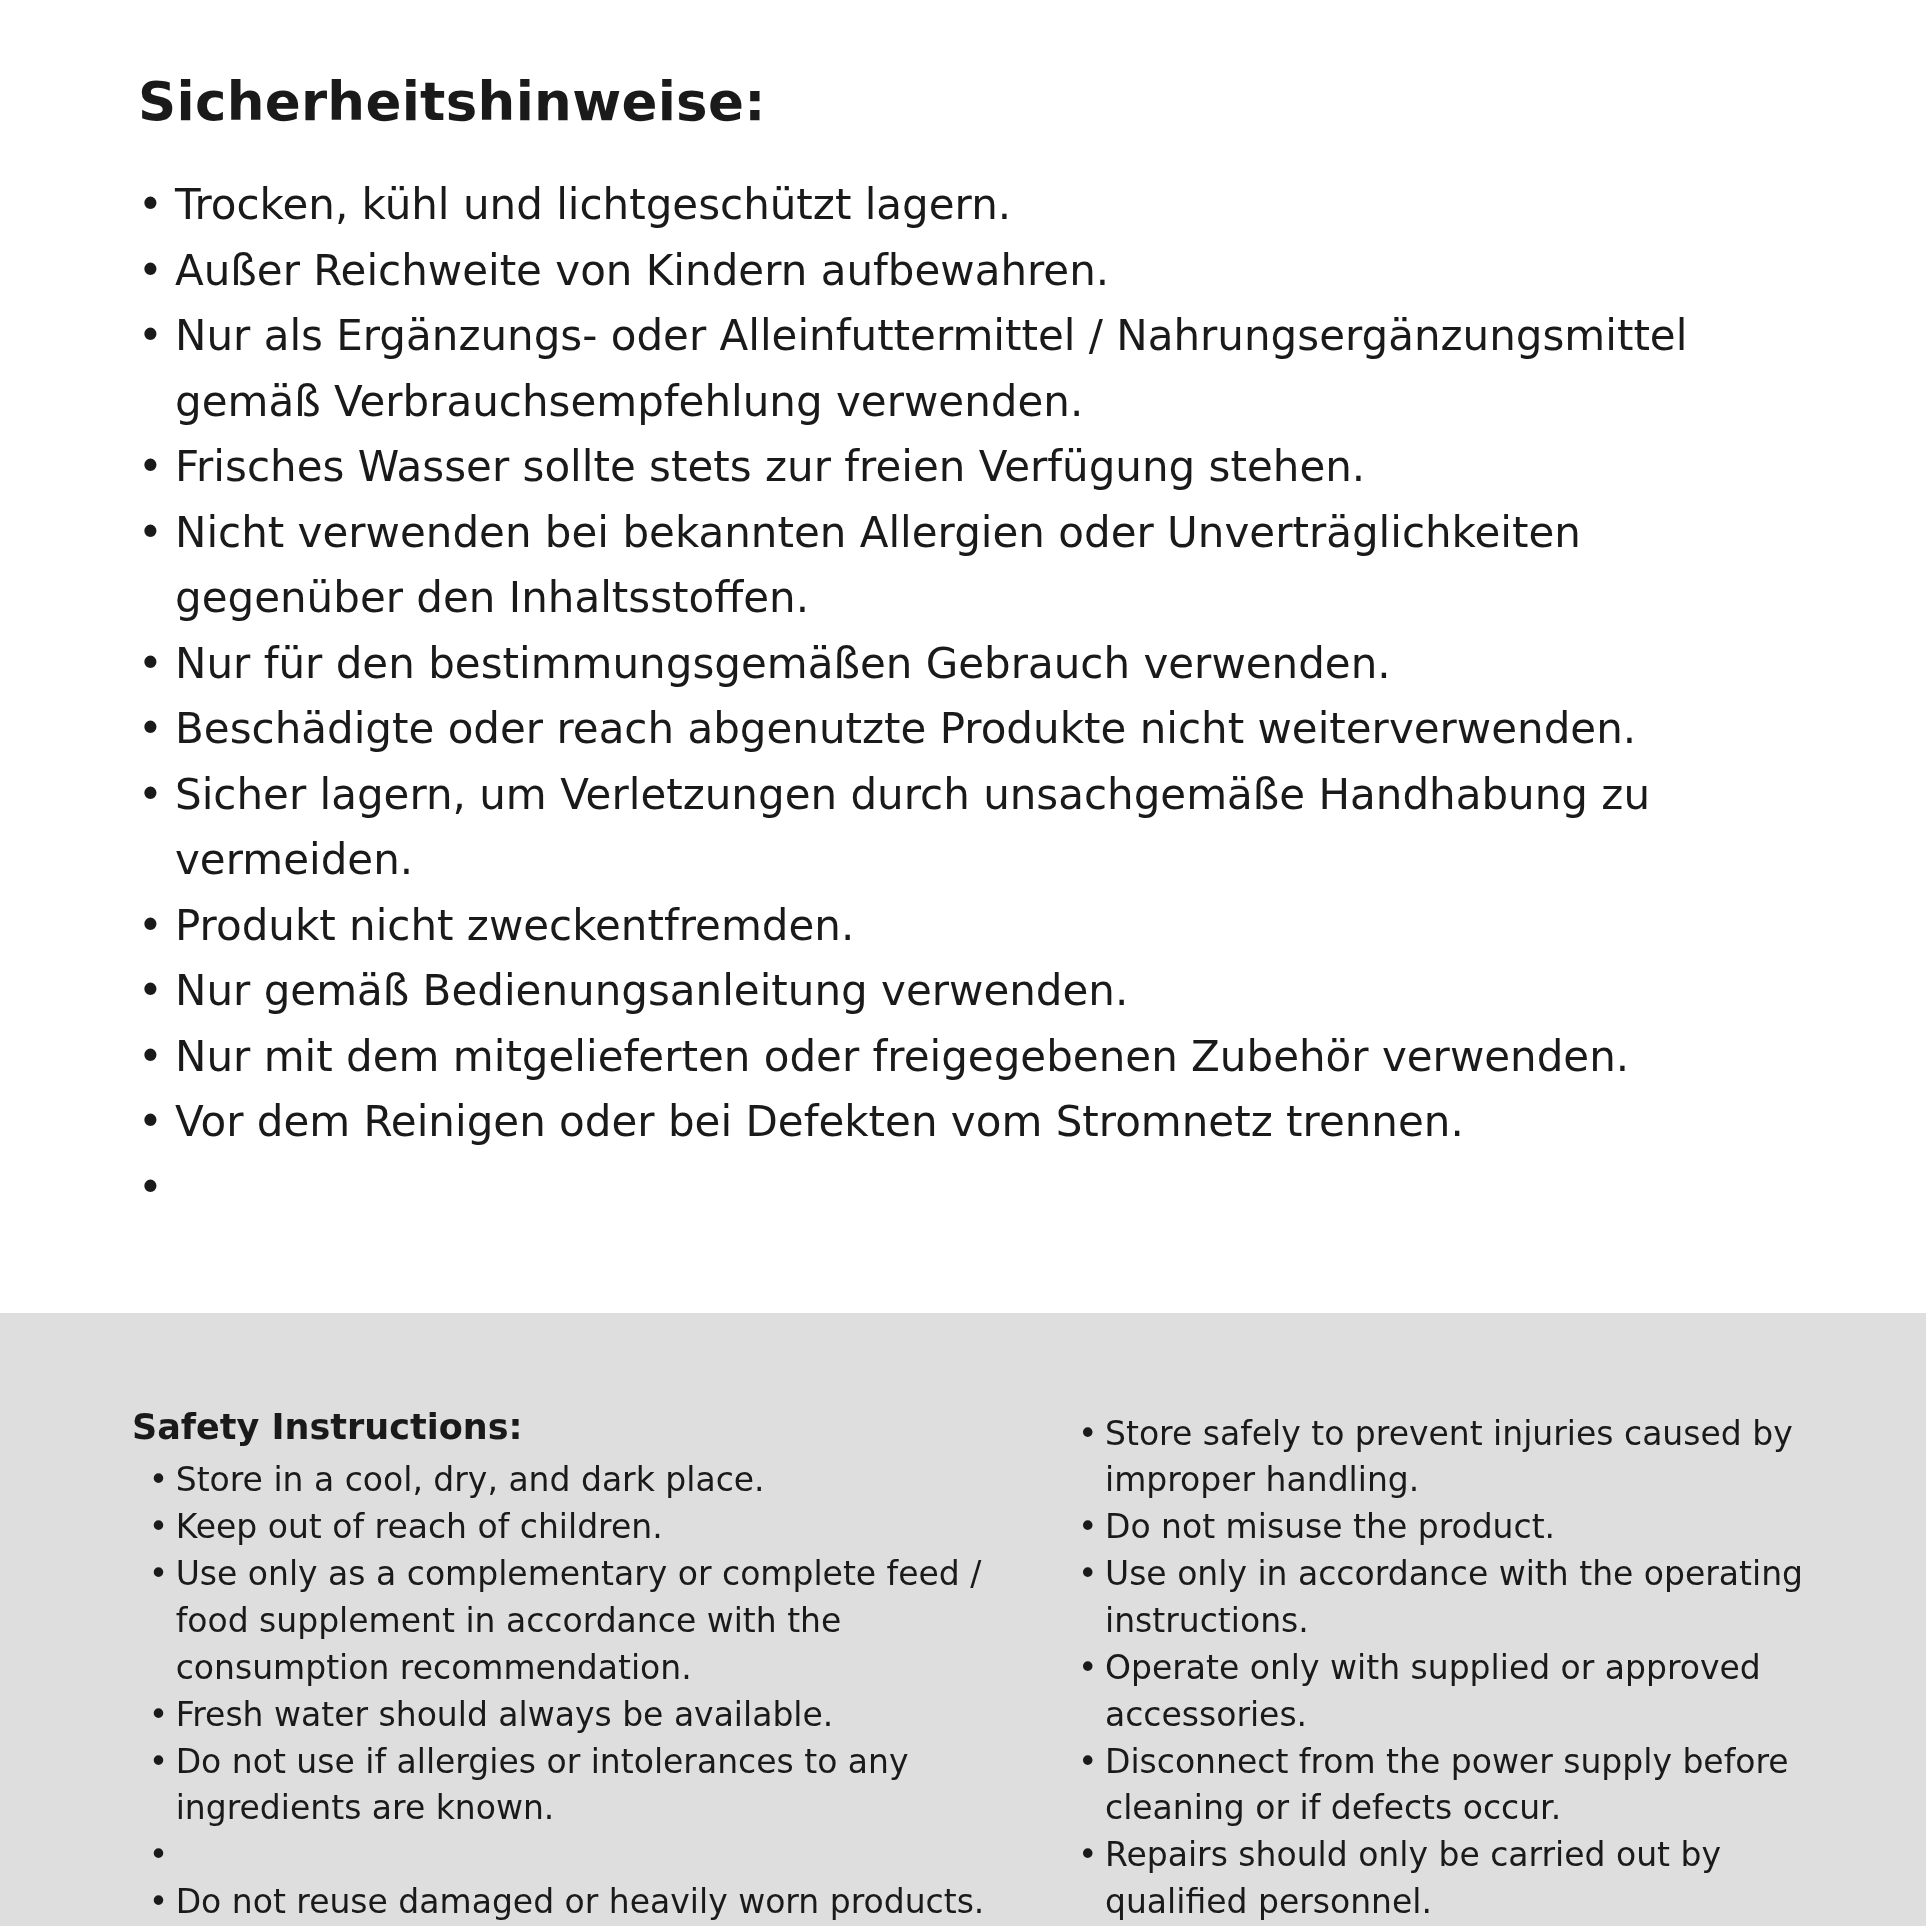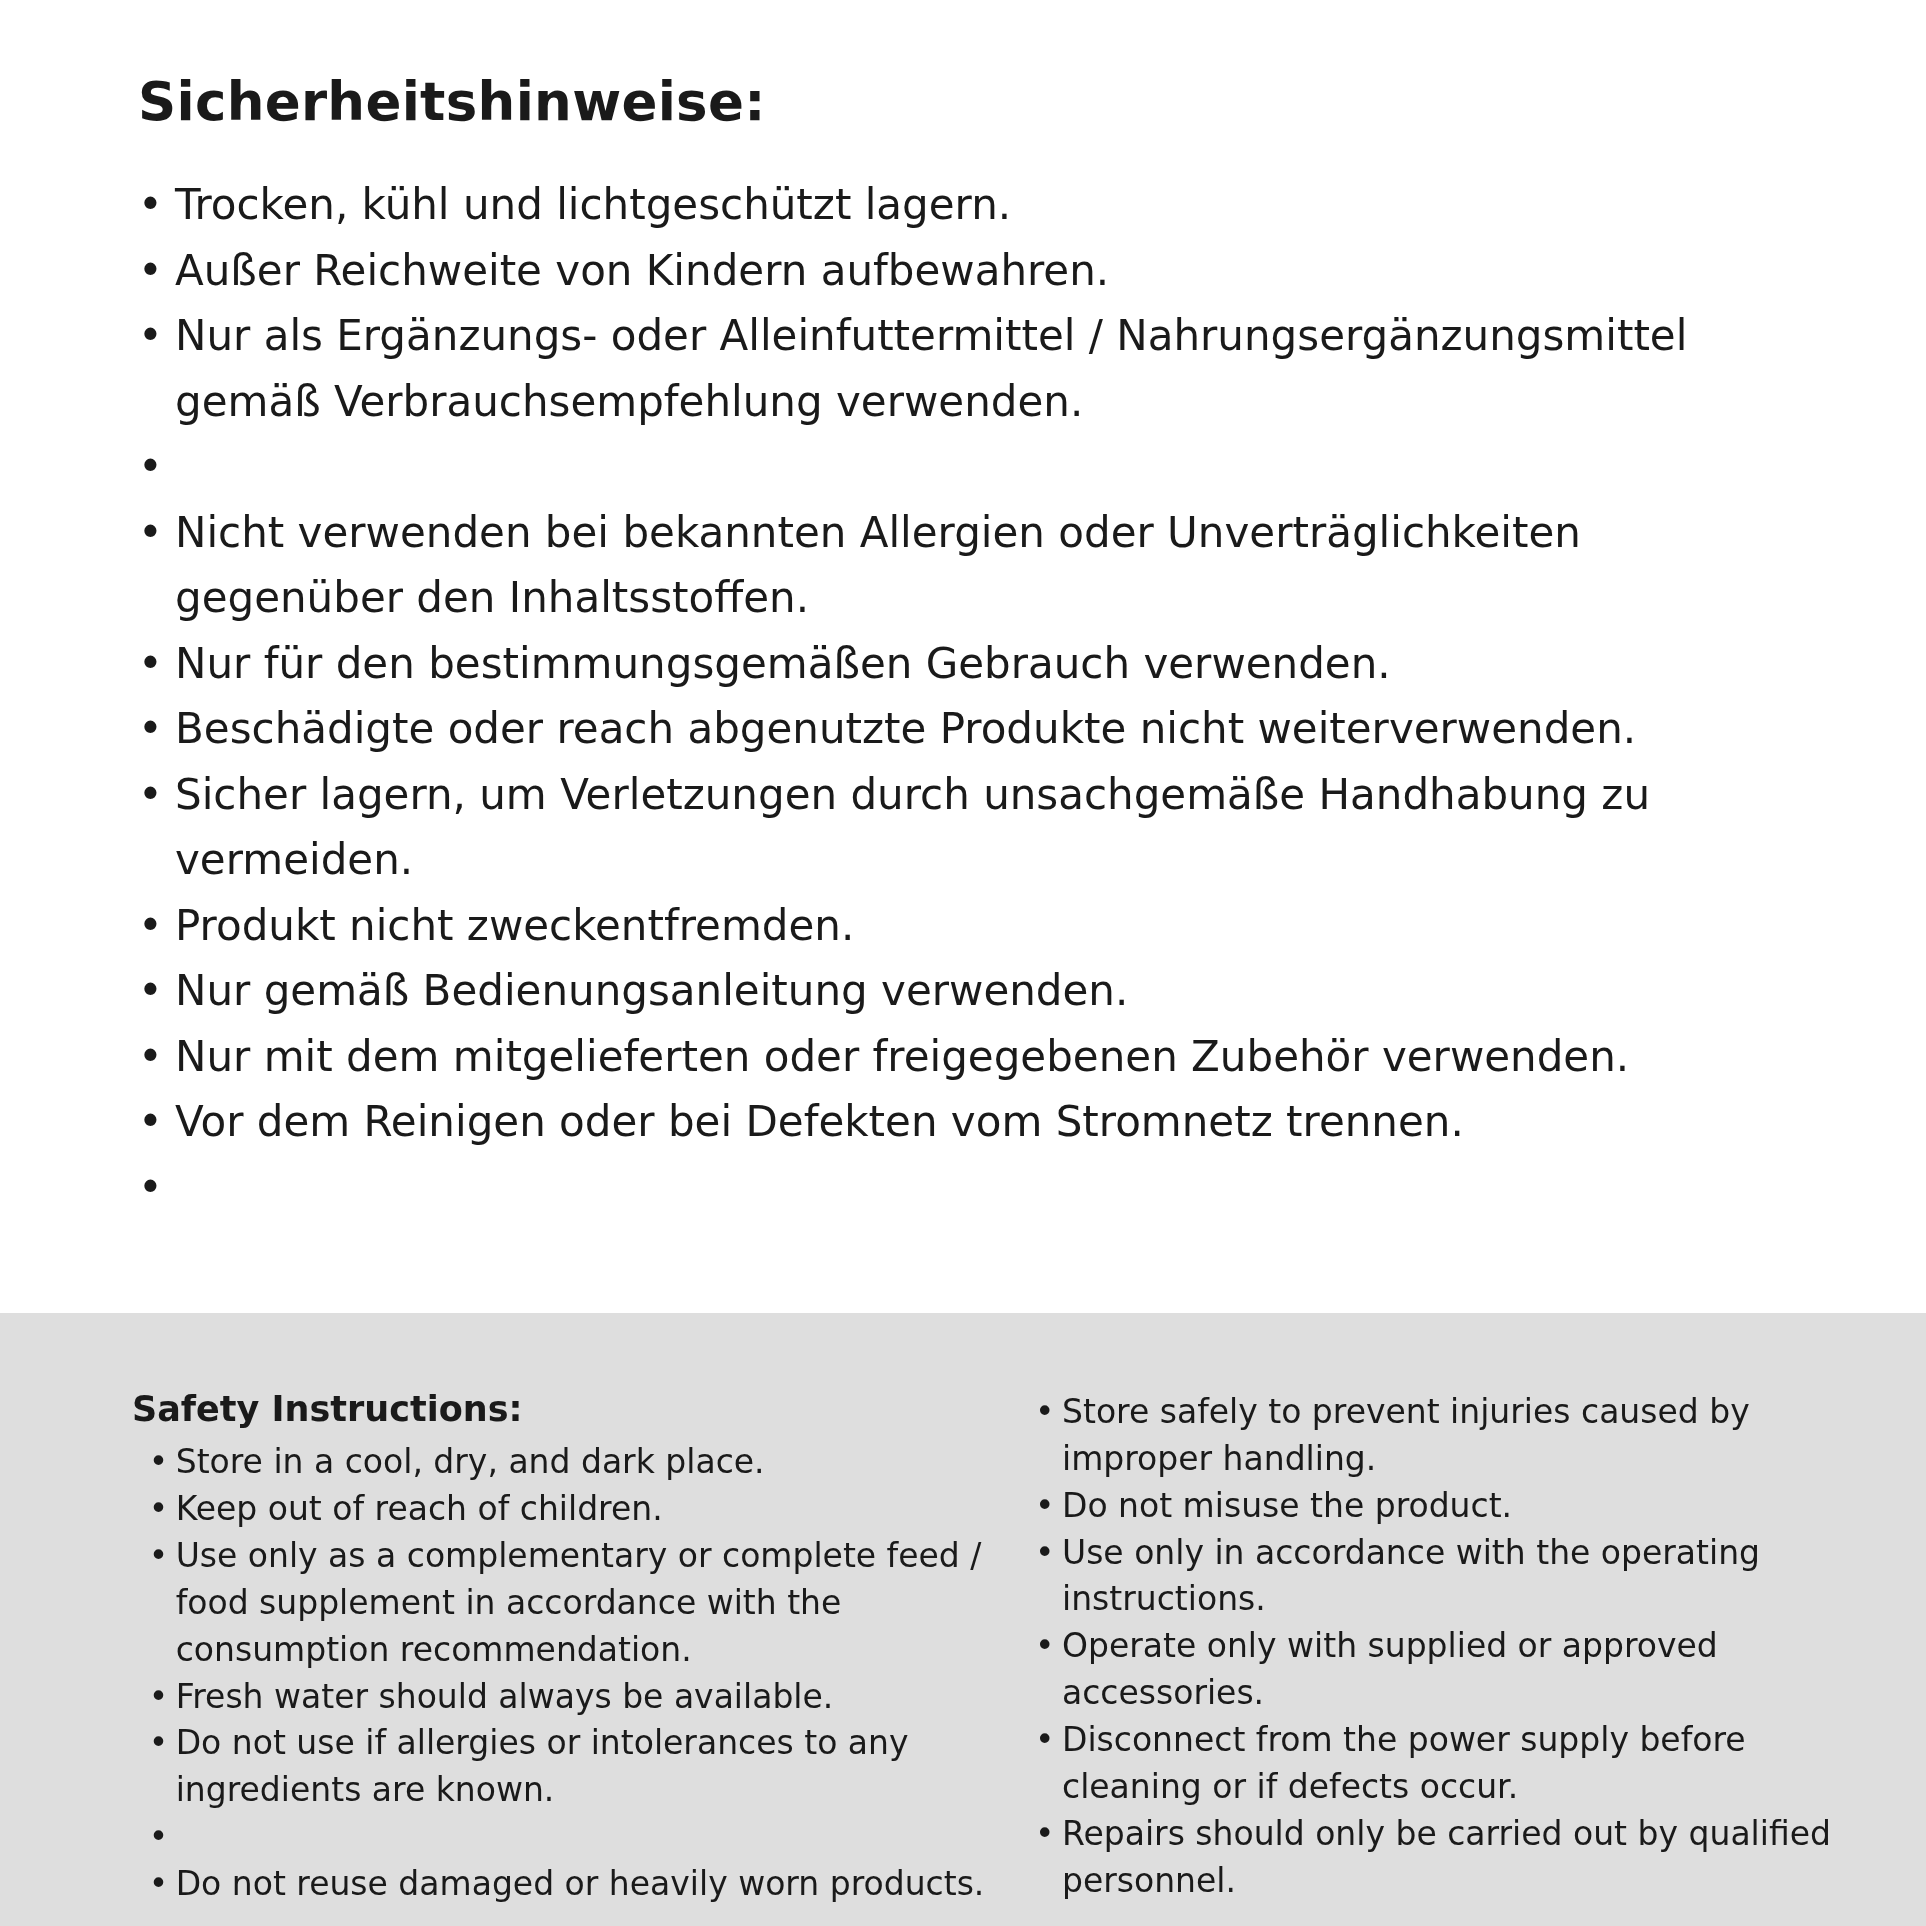--- a/index.html
+++ b/index.html
@@ -52,22 +52,22 @@
   .german-list .li-text {
     max-width: 1599px;
   }
 
   
   .english-section {
     flex: 1 1 auto;
     background: #dedede;
     padding: 76px 90px 0 132px;
     display: flex;
-    gap: 30px;
-    align-items: flex-start;
+    gap: 73px;
+    align-items: flex-end;
   }
   .col-left {
     flex: 0 0 873px;
   }
   .col-right {
     flex: 1 1 auto;
   }
   .english-title {
     margin: 0 0 10.3px 0;
     font-size: 35px;
@@ -103,20 +103,21 @@
         <li>
           <span class="bullet">•</span>
           <span class="li-text">Außer Reichweite von Kindern aufbewahren.</span>
         </li>
         <li>
           <span class="bullet">•</span>
           <span class="li-text">Nur als Ergänzungs- oder Alleinfuttermittel / Nahrungsergänzungsmittel gemäß Verbrauchsempfehlung verwenden.</span>
         </li>
         <li>
           <span class="bullet">•</span>
+          <span class="li-text">Frisches Wasser sollte stets zur freien Verfügung stehen.</span>
         </li>
         <li>
           <span class="bullet">•</span>
           <span class="li-text">Nicht verwenden bei bekannten Allergien oder Unverträglichkeiten gegenüber den Inhaltsstoffen.</span>
         </li>
         <li>
           <span class="bullet">•</span>
           <span class="li-text">Nur für den bestimmungsgemäßen Gebrauch verwenden.</span>
         </li>
         <li>

